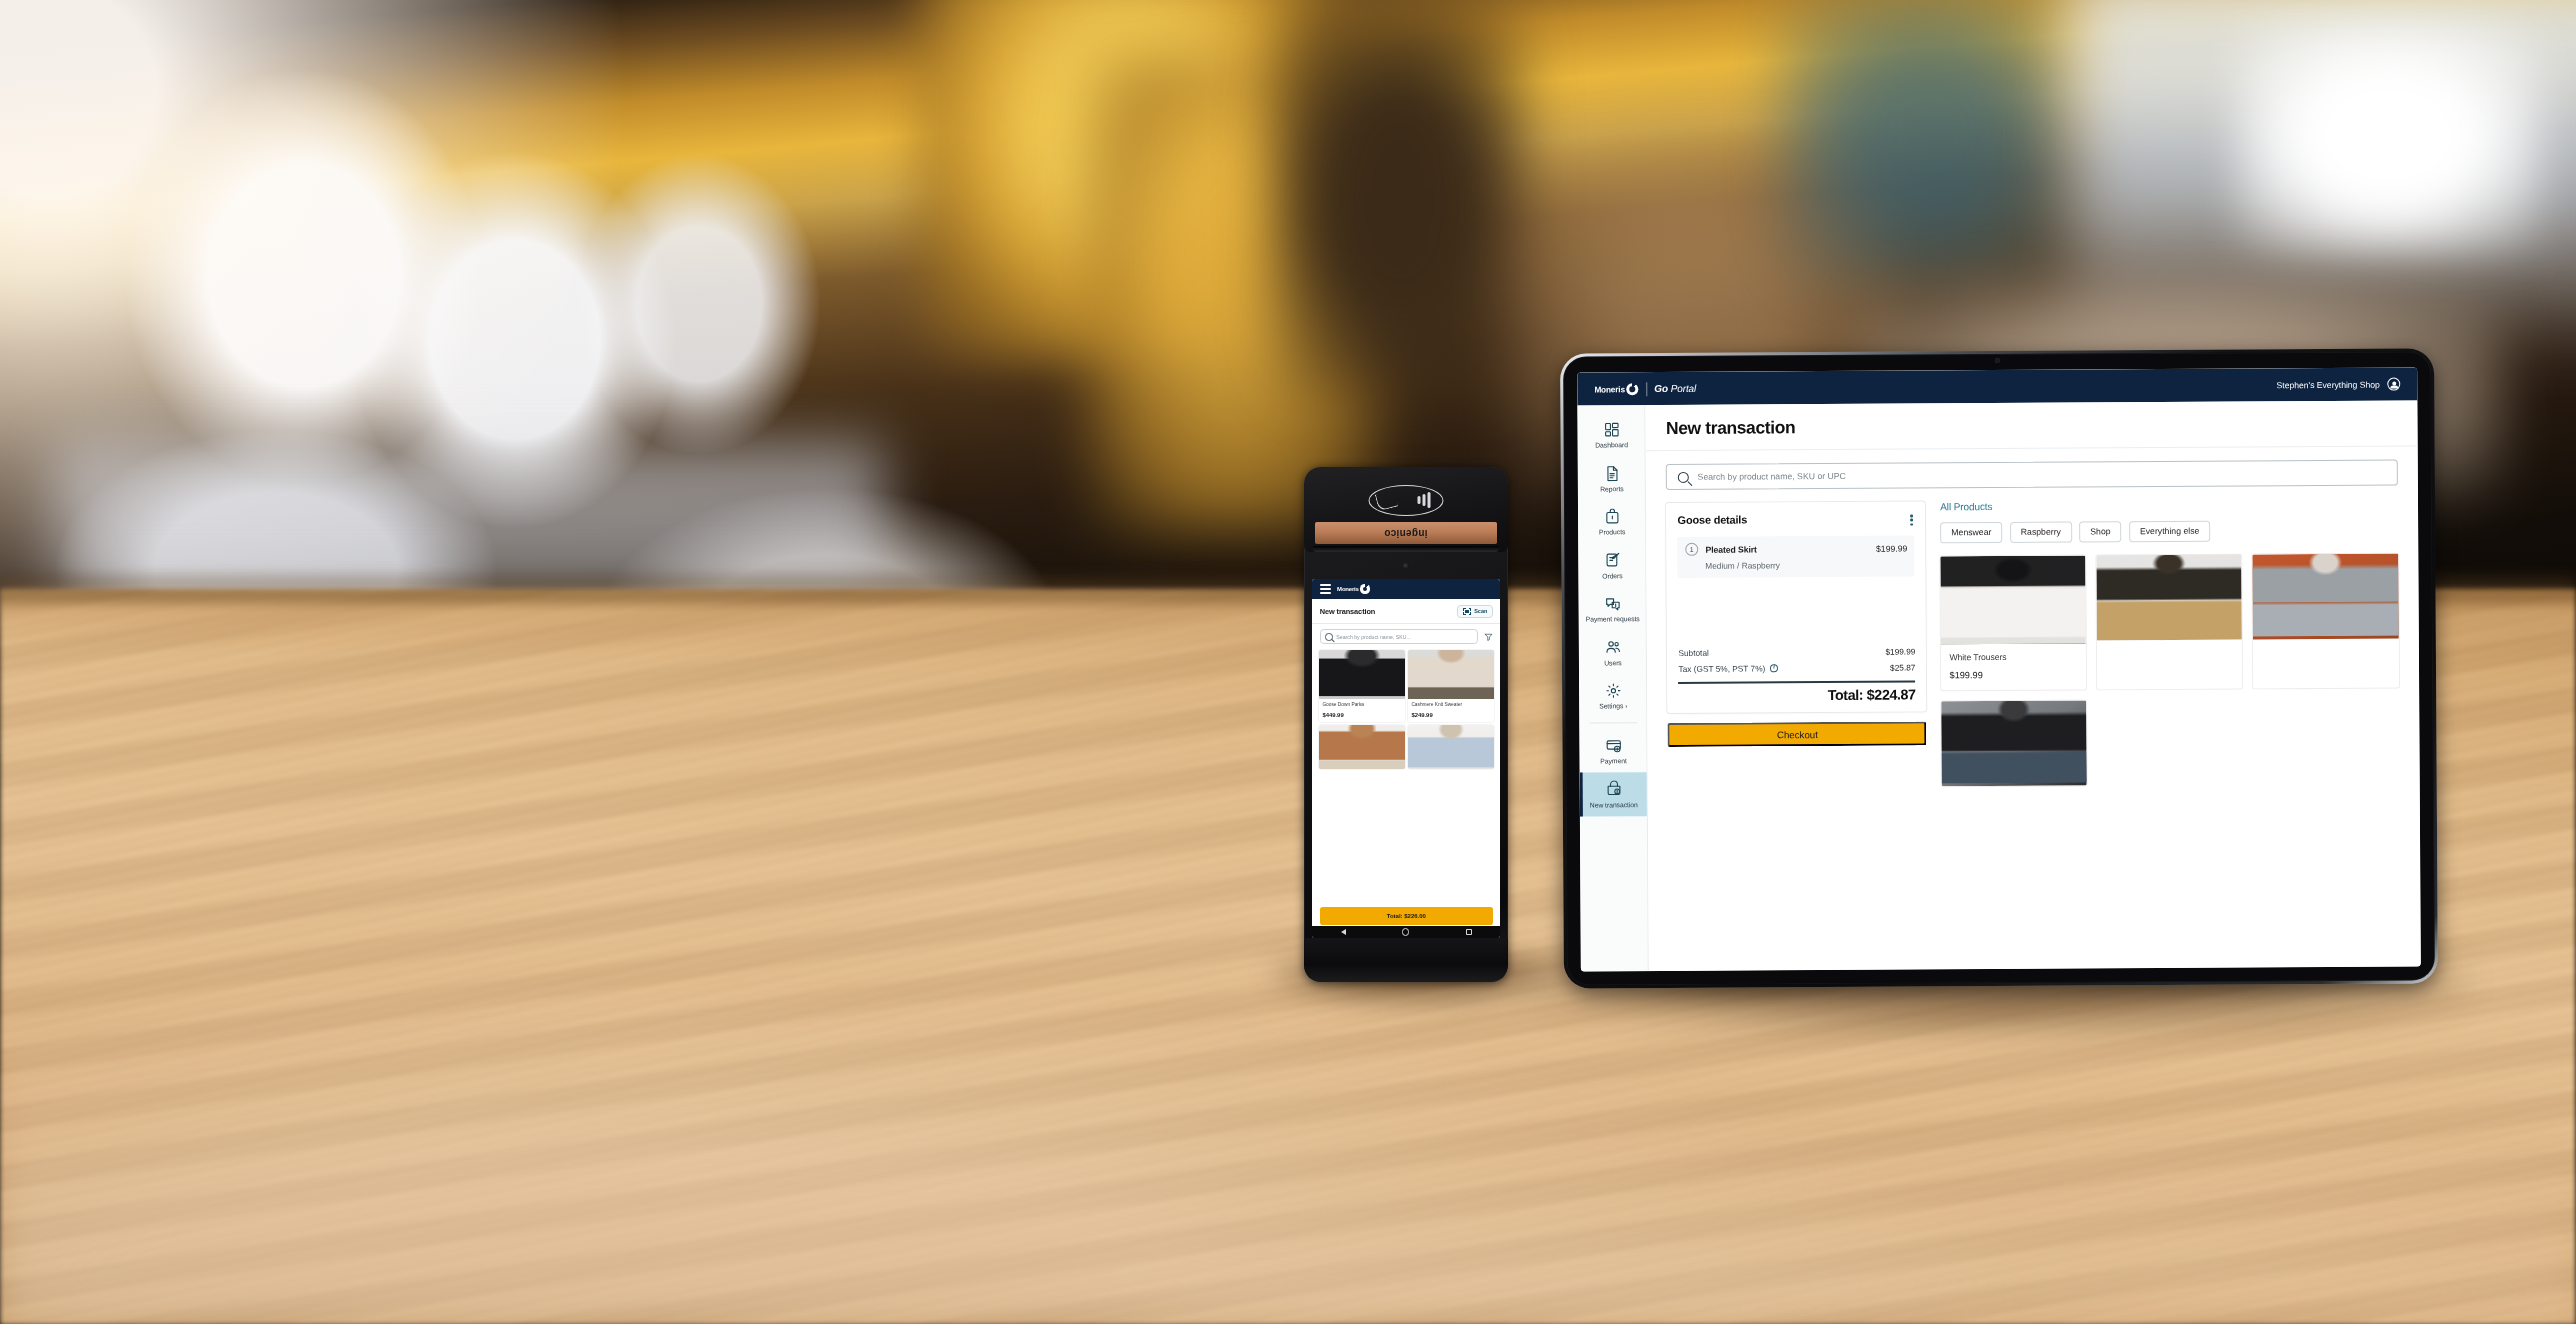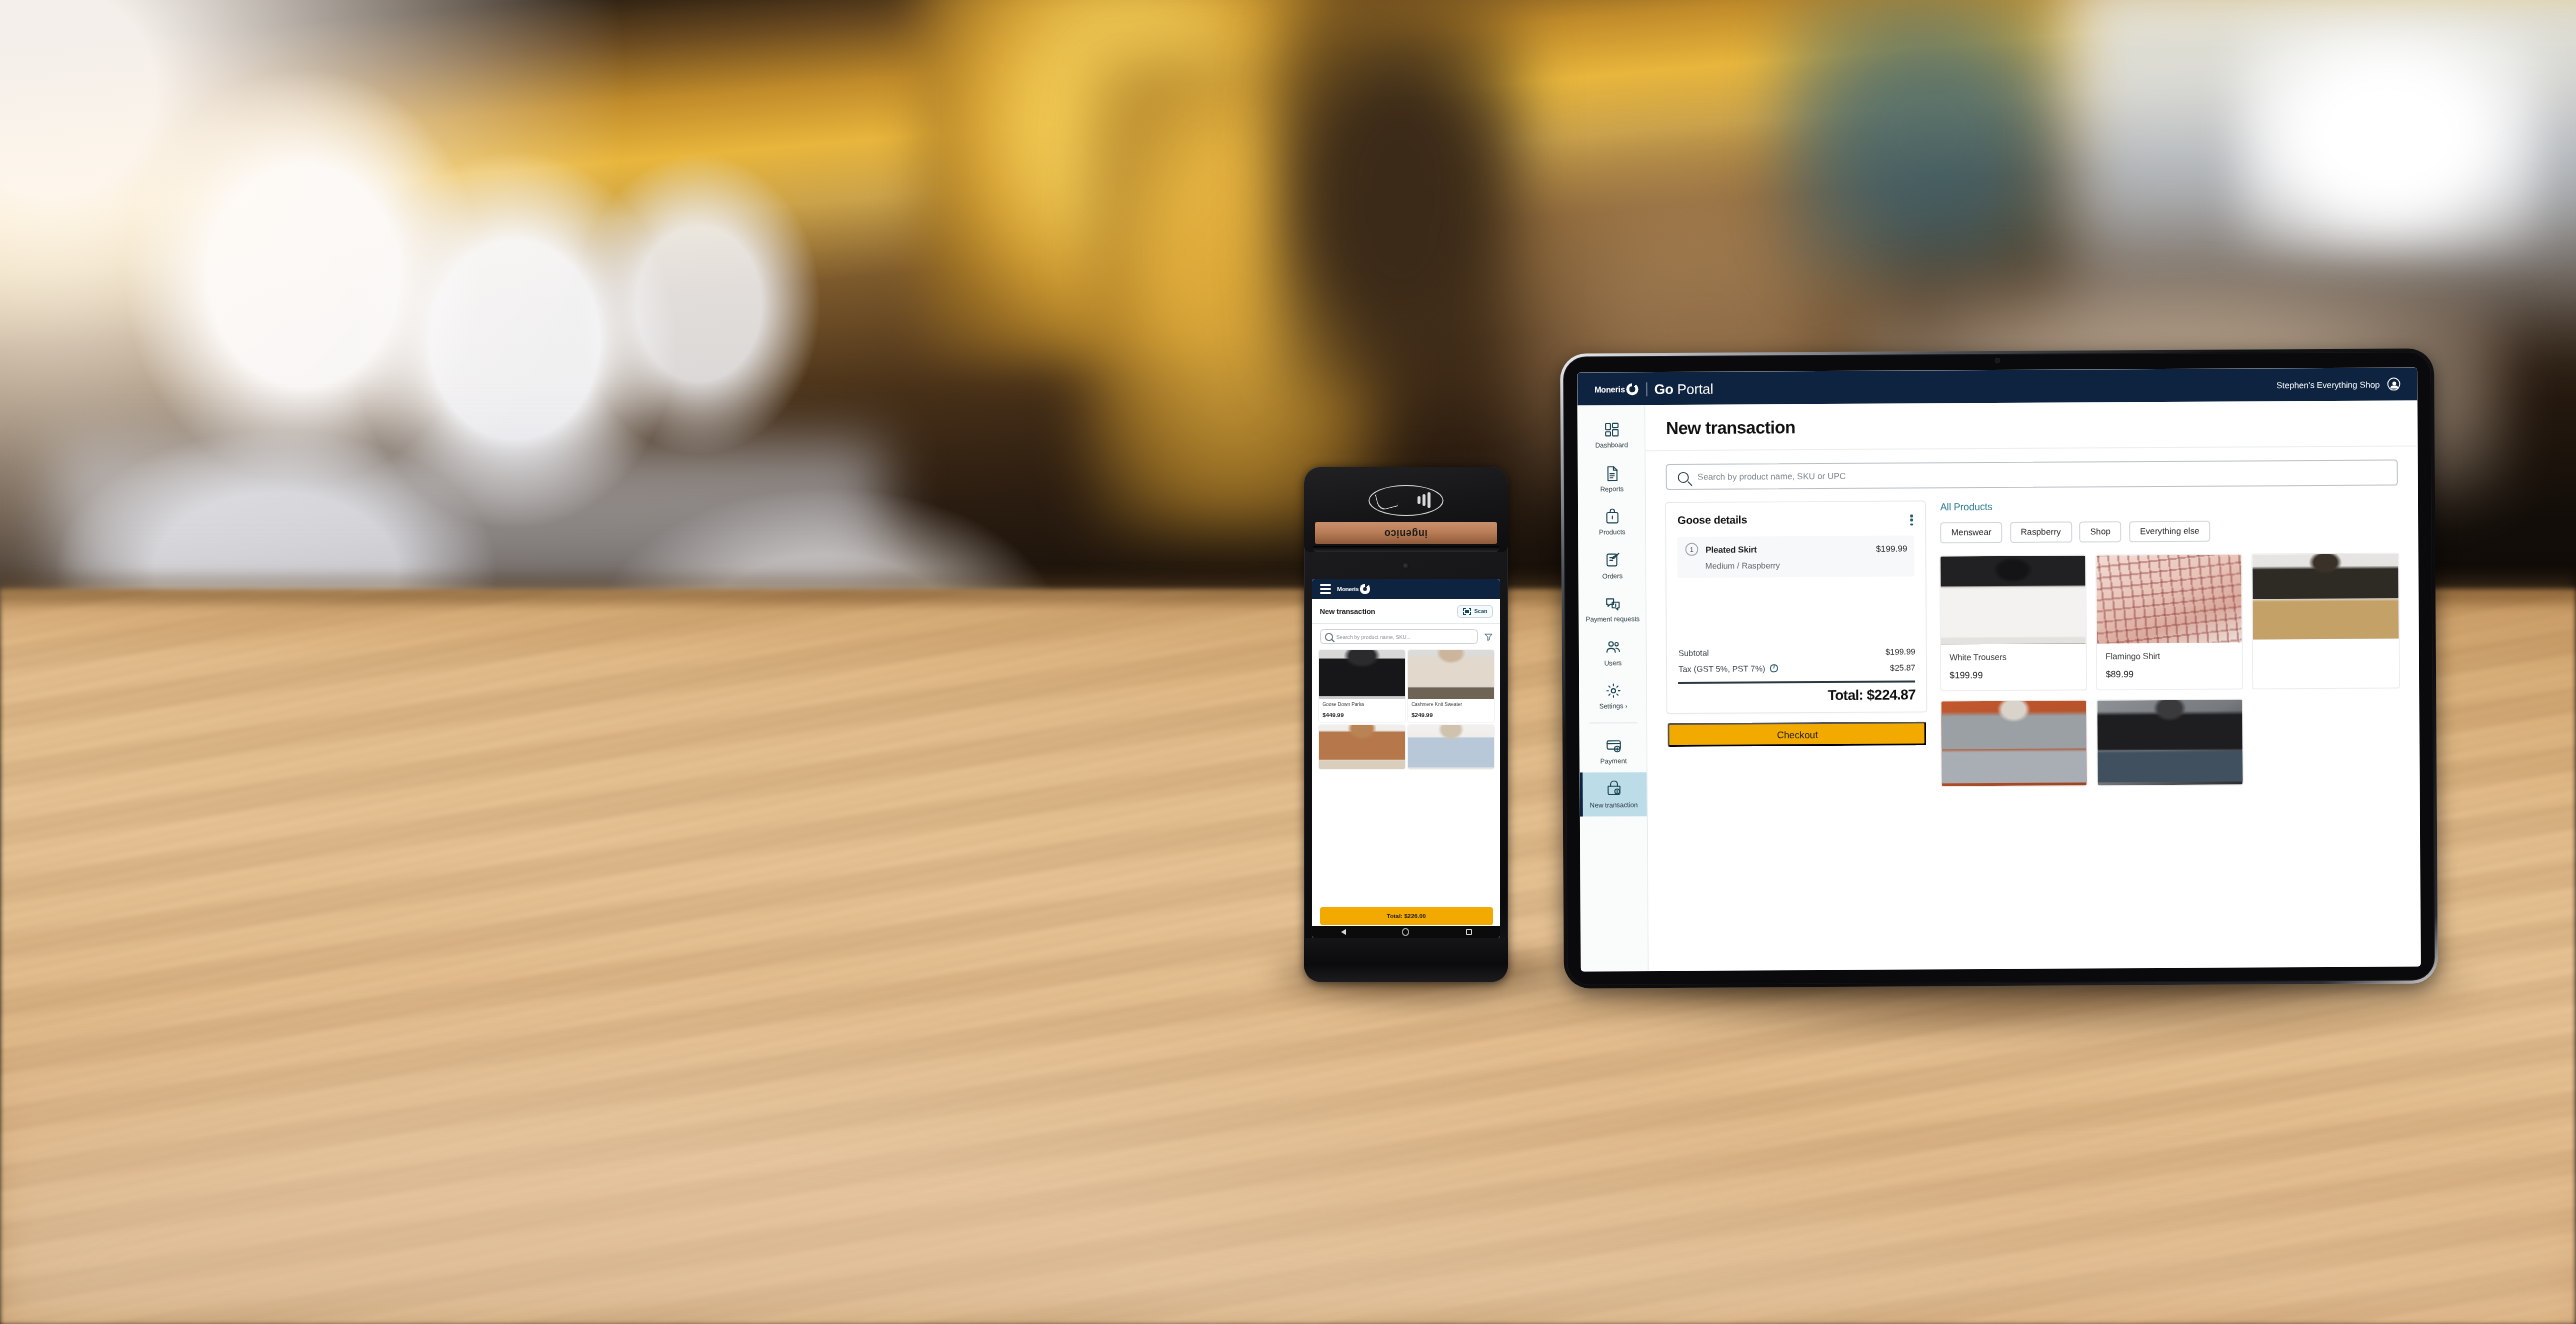--- a/index.html
+++ b/index.html
@@ -278,21 +278,21 @@
   .swirl-lg {
     width:12px; height:12px; border-radius:50%;
     background:conic-gradient(from 210deg, #ffffff 0turn .42turn, #0D2340 .42turn .52turn, #ffffff .52turn 1turn);
     position:relative; flex:none;
   }
   .swirl-lg::after{
     content:""; position:absolute; left:3.1px; top:3.1px; width:5.7px; height:5.7px;
     border-radius:50%; background:#0D2340;
   }
   .brand-bar { width:0.9px; height:14px; background:rgba(255,255,255,.5); }
-  .brand-portal { color:#fff; font-size:14px; letter-spacing:-0.1px; }
+  .brand-portal { color:#fff; font-size:10px; letter-spacing:-0.1px;font-style:italic; }
   .brand-portal b { font-weight:700; }
   .header-right { display:flex; align-items:center; gap:7.4px; }
   .merchant { color:#fff; font-size:8.7px; letter-spacing:-0.05px; }
   .avatar-ic { width:13px;height:13px;border:1.2px solid #fff;border-radius:50%;position:relative;flex:none; }
   .avatar-ic::before{content:"";position:absolute;left:3.9px;top:2.4px;width:4px;height:4px;border-radius:50%;background:#fff;}
   .avatar-ic::after{content:"";position:absolute;left:2.2px;bottom:1.1px;width:7.4px;height:3.7px;border-radius:3.7px 3.7px 0 0;background:#fff;}
 
   .app-body { flex:1; display:flex; min-height:0; }
 
   
@@ -738,25 +738,20 @@
                   <span class="chip">Everything else</span>
                 </div>
 
                 <div class="prod-grid">
                   <div class="prod-card">
                     <div class="prod-img im-trousers"></div>
                     <div class="prod-name">White Trousers</div>
                     <div class="prod-price">$199.99</div>
                   </div>
                   <div class="prod-card">
-                    <div class="prod-img im-flamingo"></div>
-                    <div class="prod-name">Flamingo Shirt</div>
-                    <div class="prod-price">$89.99</div>
-                  </div>
-                  <div class="prod-card">
                     <div class="prod-img-tall im-tan"></div>
                   </div>
                   <div class="prod-card">
                     <div class="prod-img-tall im-rust"></div>
                   </div>
                   <div class="prod-card">
                     <div class="prod-img-tall im-navy"></div>
                   </div>
                 </div>
               </div>

